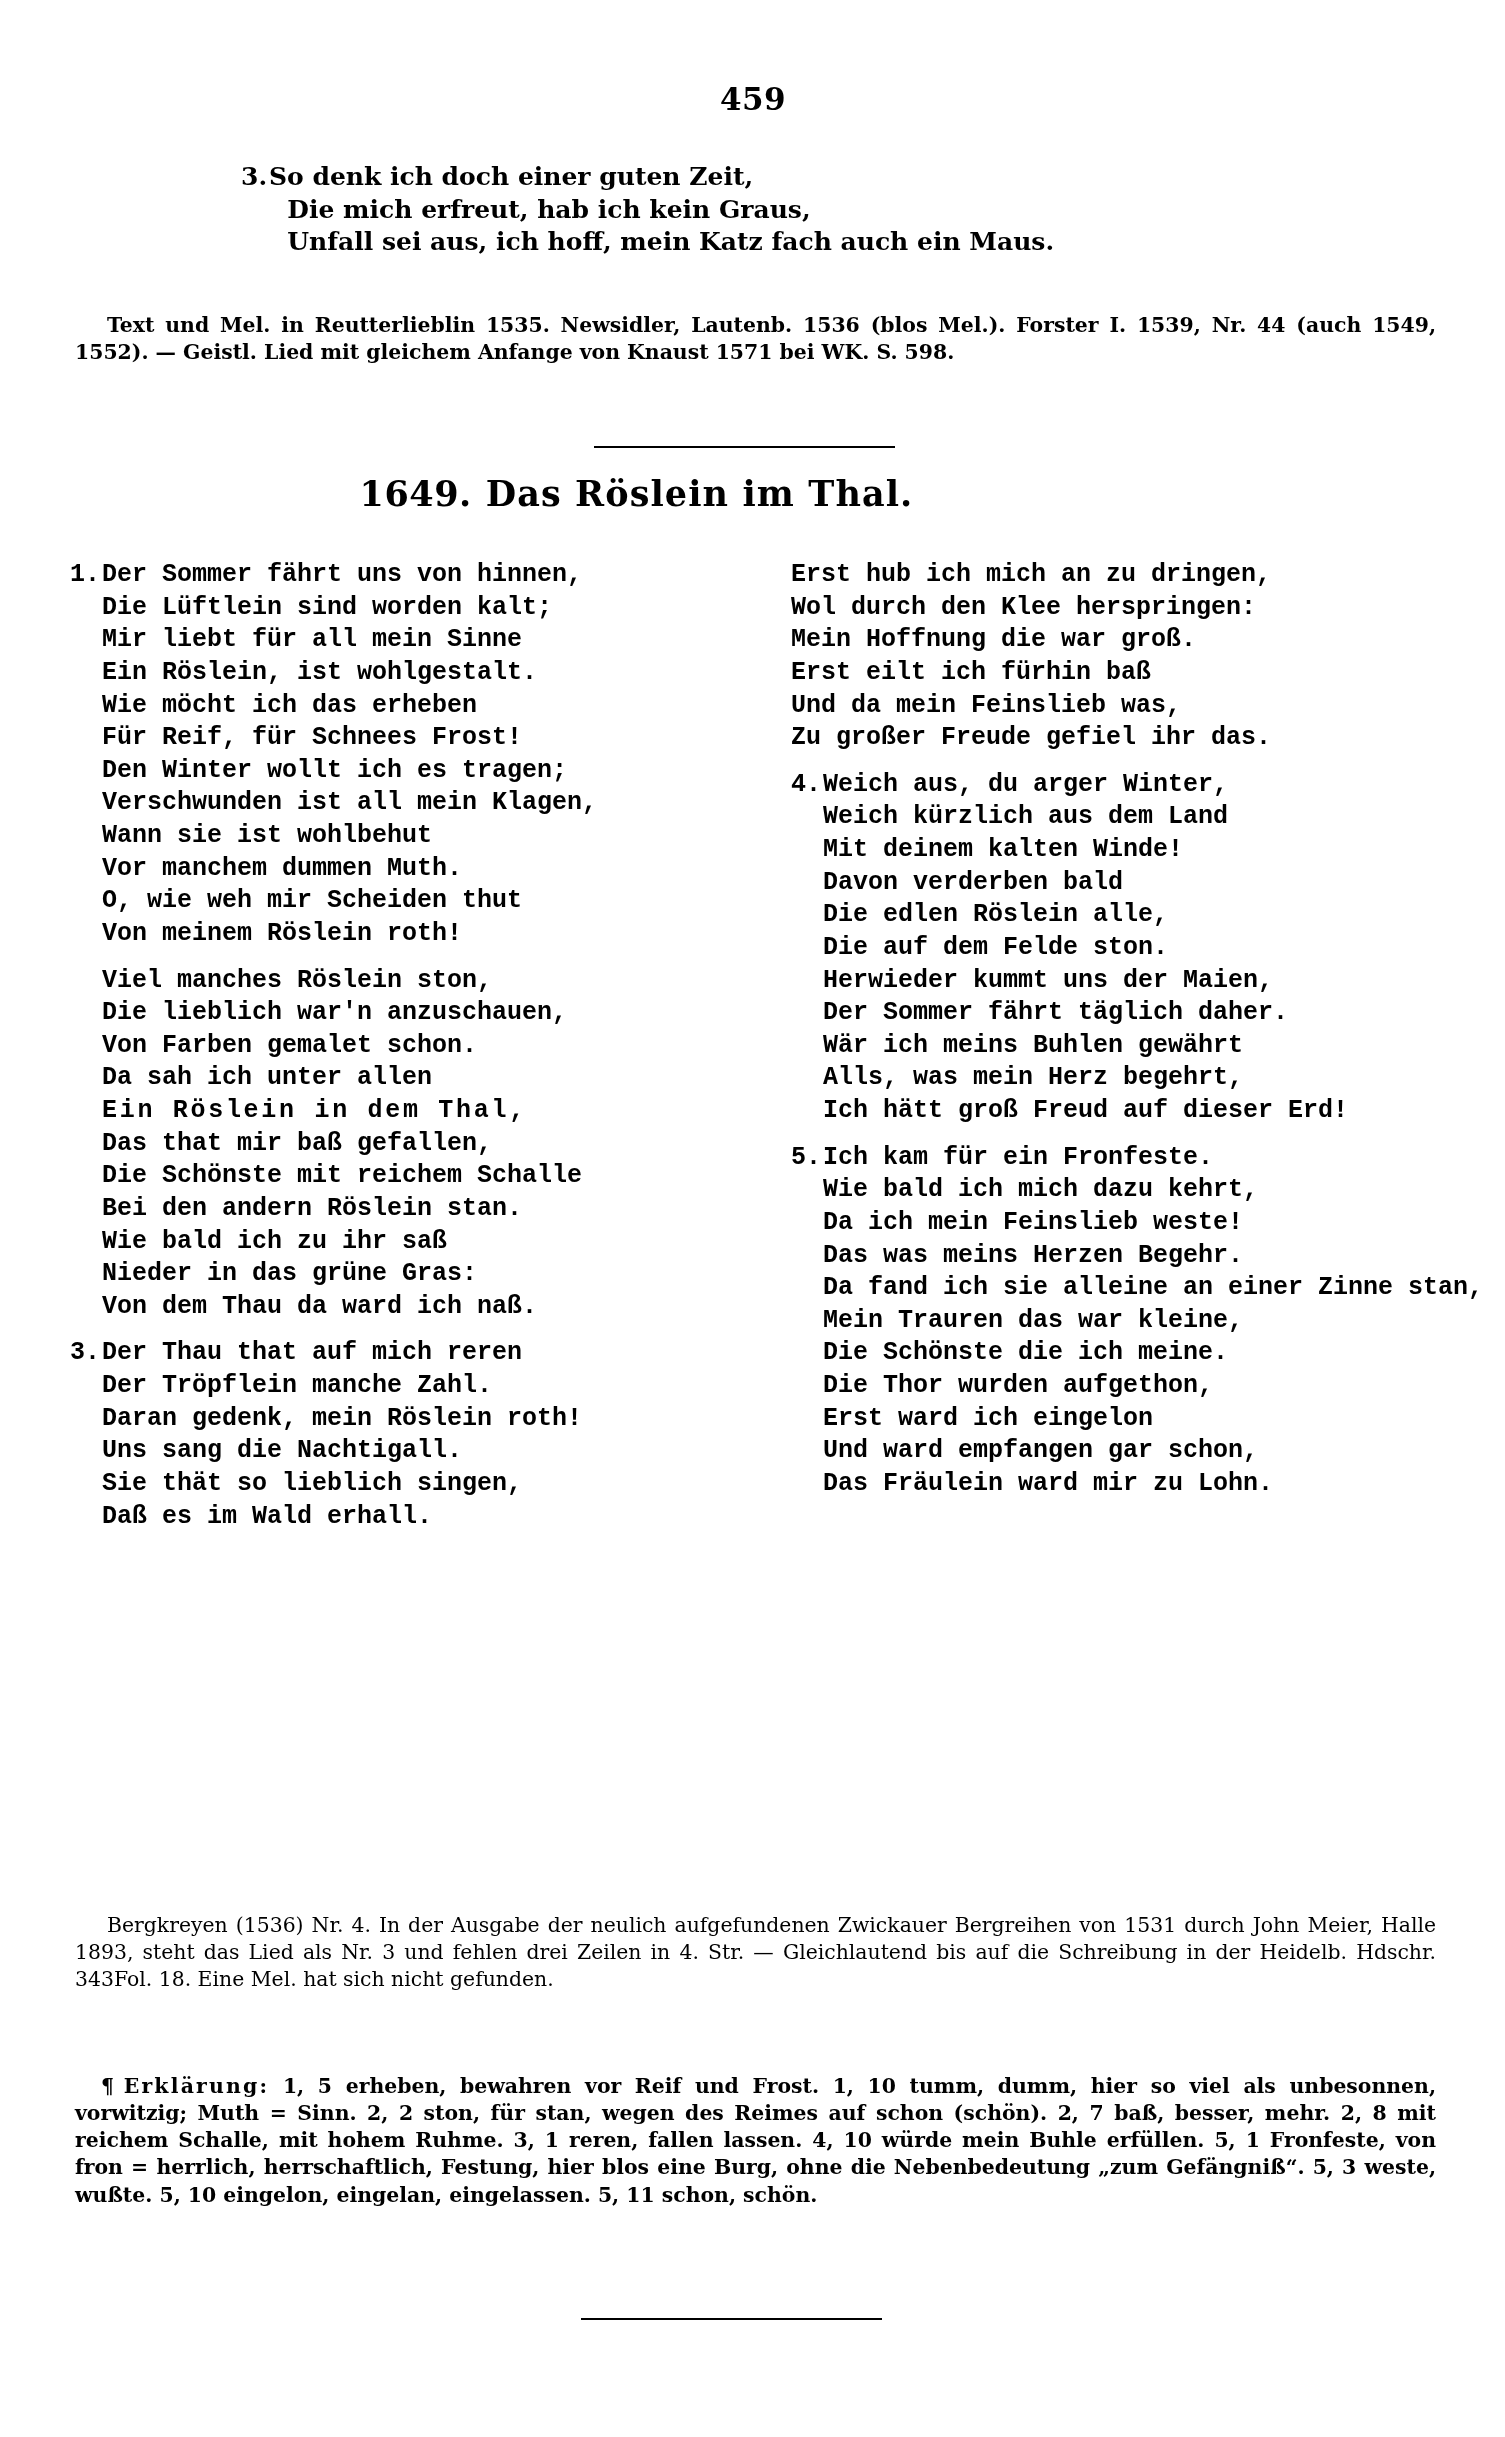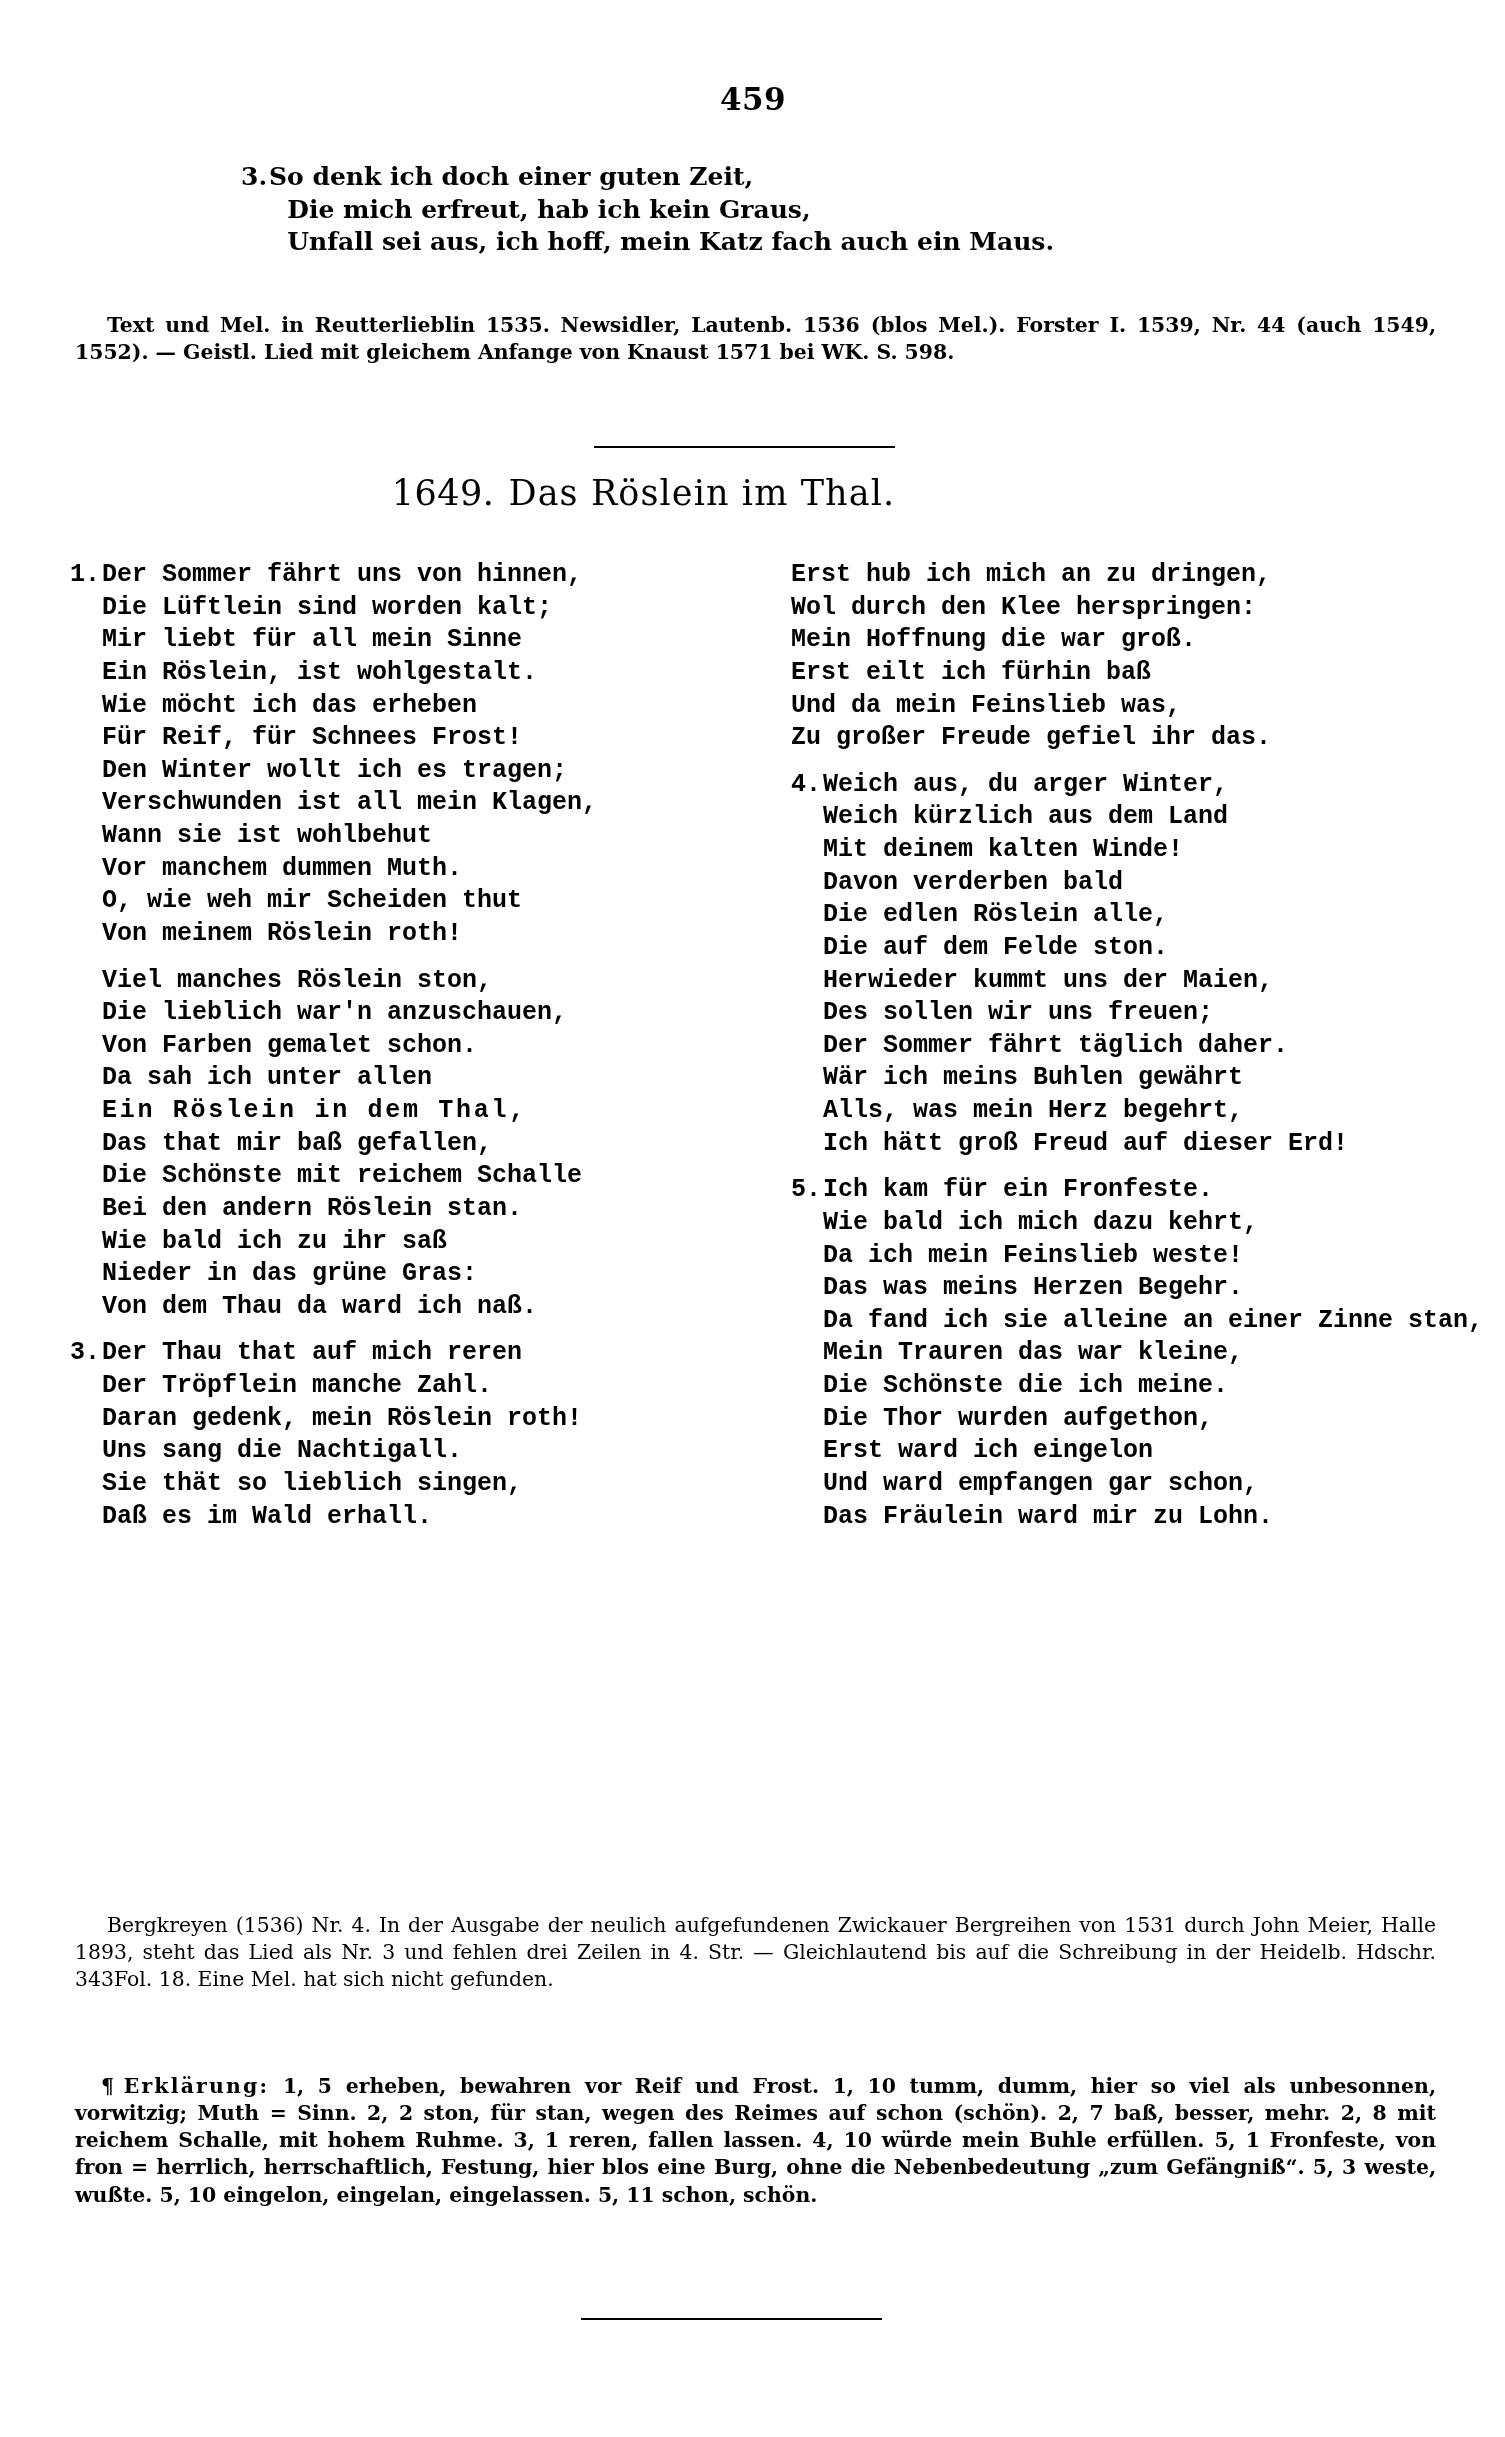--- a/index.html
+++ b/index.html
@@ -69,26 +69,26 @@
     position: absolute;
     height: 1.6px;
     background: #000;
   }
   .rule-1 { left: 594px; top: 446px; width: 301px; }
   .rule-2 { left: 581px; top: 2318px; width: 301px; }
 
   
   .song-head {
     position: absolute;
-    left: 7px;
+    left: 0;
     top: 473px;
     width: 1273px;
     text-align: center;
     font-size: 35px;
-    font-weight: normal;
+    font-weight: bold;
     letter-spacing: 0.5px;
   }
   .song-head .numpart { margin-right: 14px; }
   .song-head .titlepart {
     font-family: "DejaVu Serif", serif;
     letter-spacing: 1.1px;
   }
 
   
   .col {
@@ -211,21 +211,20 @@
     </div>
 
     <div class="stanza">
       <div class="ln"><span class="num">4.</span><span>Weich aus, du arger Winter,</span></div>
       <div class="ln"><span class="ind"></span><span>Weich kürzlich aus dem Land</span></div>
       <div class="ln"><span class="ind"></span><span>Mit deinem kalten Winde!</span></div>
       <div class="ln"><span class="ind"></span><span>Davon verderben bald</span></div>
       <div class="ln"><span class="ind"></span><span>Die edlen Röslein alle,</span></div>
       <div class="ln"><span class="ind"></span><span>Die auf dem Felde ston.</span></div>
       <div class="ln"><span class="ind"></span><span>Herwieder kummt uns der Maien,</span></div>
-      <div class="ln"><span class="ind"></span><span>Des sollen wir uns freuen;</span></div>
       <div class="ln"><span class="ind"></span><span>Der Sommer fährt täglich daher.</span></div>
       <div class="ln"><span class="ind"></span><span>Wär ich meins Buhlen gewährt</span></div>
       <div class="ln"><span class="ind"></span><span>Alls, was mein Herz begehrt,</span></div>
       <div class="ln"><span class="ind"></span><span>Ich hätt groß Freud auf dieser Erd!</span></div>
     </div>
 
     <div class="stanza">
       <div class="ln"><span class="num">5.</span><span>Ich kam für ein Fronfeste.</span></div>
       <div class="ln"><span class="ind"></span><span>Wie bald ich mich dazu kehrt,</span></div>
       <div class="ln"><span class="ind"></span><span>Da ich mein Feinslieb weste!</span></div>

